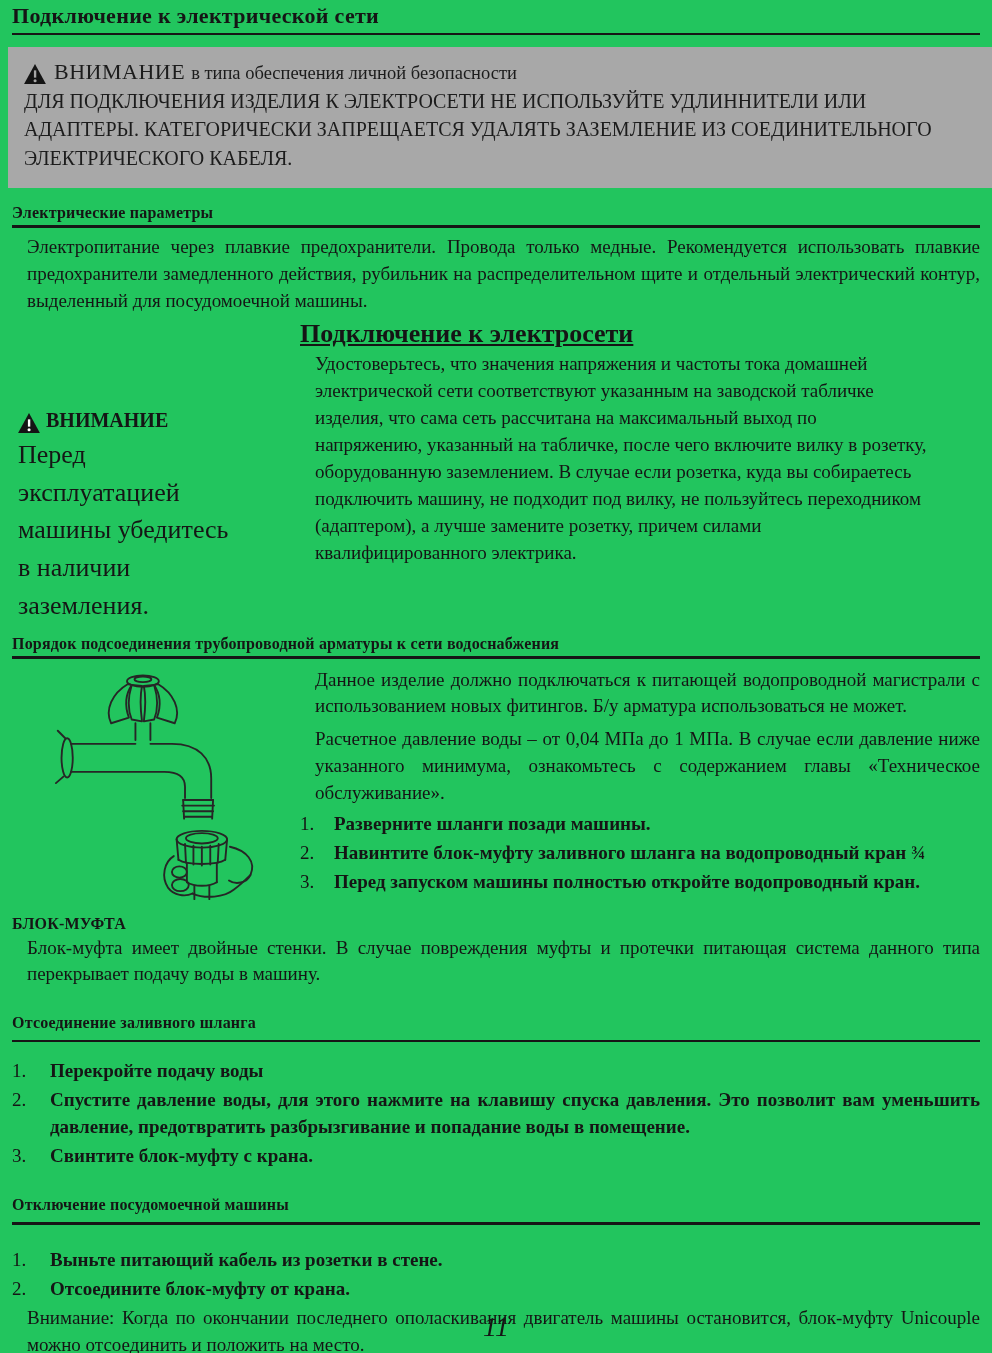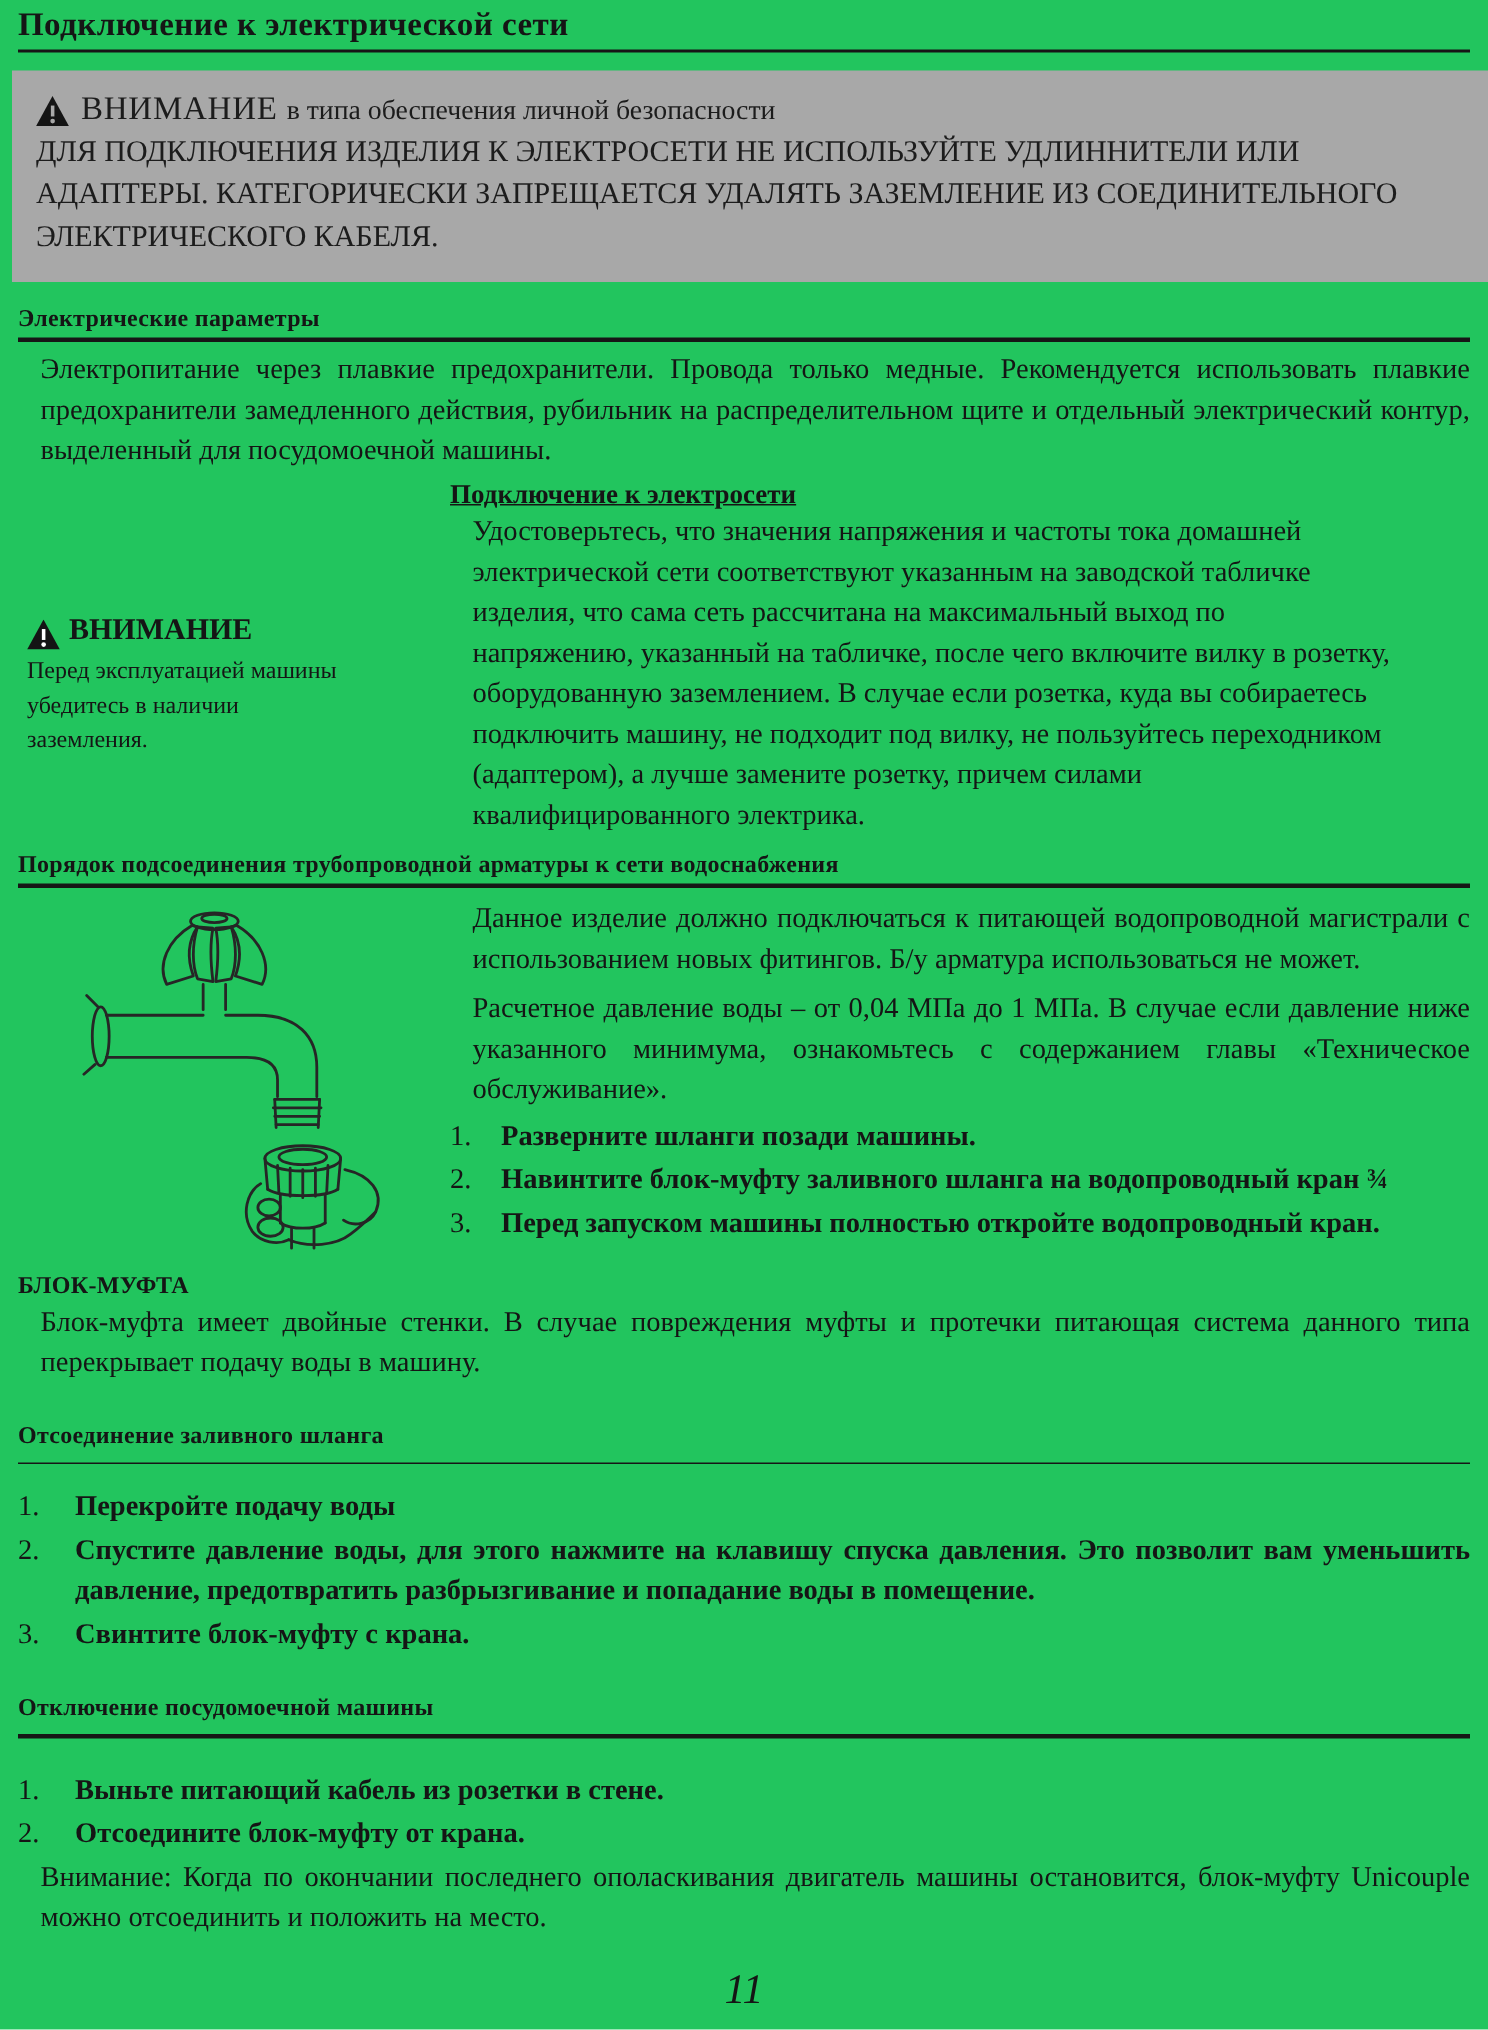--- a/index.html
+++ b/index.html
@@ -88,27 +88,27 @@
   .mains-right { padding-right: 52px; }
   .side-warning { margin-top: 94px; padding-left: 6px; }
   .side-warning-head {
     display: flex;
     align-items: center;
     gap: 4px;
     font-weight: bold;
     font-size: 20px;
   }
   .side-warning-text {
-    font-size: 16px;
+    font-size: 26px;
     line-height: 1.45;
     max-width: 215px;
     margin-top: 4px;
   }
   .sub-heading-underlined {
-    font-size: 18px;
+    font-size: 26px;
     font-weight: bold;
     text-decoration: underline;
     margin: 4px 0 2px 0;
   }
   
   .num-list { margin-top: 4px; }
   .num-item {
     display: flex;
     font-size: 19px;
     line-height: 1.42;

